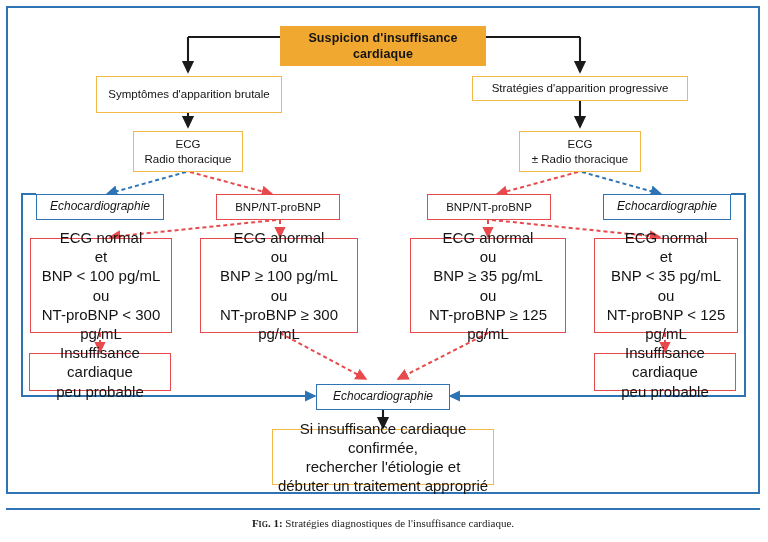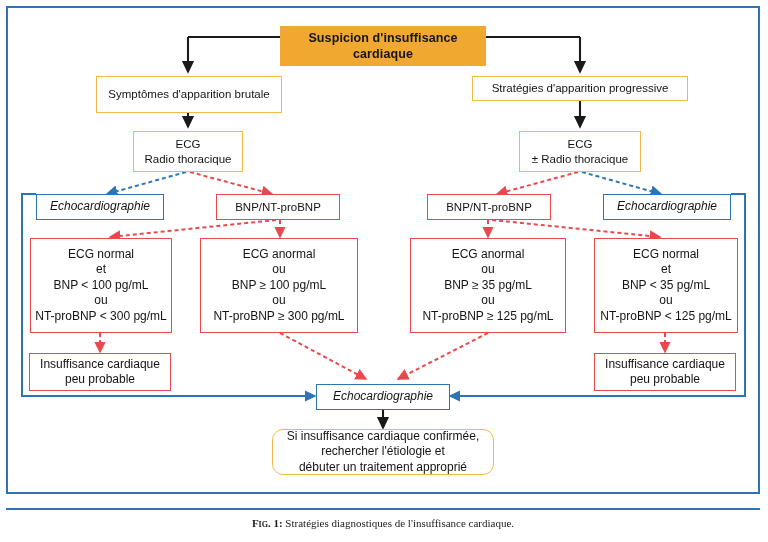--- a/index.html
+++ b/index.html
@@ -66,21 +66,21 @@
   .node.blue-outline {
     border: 1.6px solid #2e74b5;
     font-size: 12px;
     font-style: italic;
   }
   .node.red-outline {
     border: 1.6px solid #e8494c;
     font-size: 11.5px;
   }
   .node.small {
-    font-size: 12px;
+    font-size: 15px;
   }
   
   #caption-rule {
     position: absolute;
     left: 6px;
     top: 508px;
     width: 754px;
     height: 2px;
     background: #2e74b5;
   }
@@ -211,21 +211,21 @@
 et
 BNP &lt; 35 pg/mL
 ou
 NT-proBNP &lt; 125 pg/mL</div>
 
   <div class="node red-outline small" style="left:594px; top:353px; width:142px; height:38px;">Insuffisance cardiaque
 peu probable</div>
 
   <div class="node blue-outline" style="left:316px; top:384px; width:134px; height:26px;">Echocardiographie</div>
 
-  <div class="node orange-outline small" style="left:272px; top:429px; width:222px; height:46px;border-radius:11px;">Si insuffisance cardiaque confirmée,
+  <div class="node orange-outline small" style="left:272px; top:429px; width:222px; height:56px;">Si insuffisance cardiaque confirmée,
 rechercher l'étiologie et
 débuter un traitement approprié</div>
 
   <div id="caption-rule"></div>
   <div id="caption">
     <span class="fig-label">Fig. 1:</span><span class="fig-text"> </span><span class="fig-text">Stratégies diagnostiques de l'insuffisance cardiaque.</span>
   </div>
 
 </div>
 

